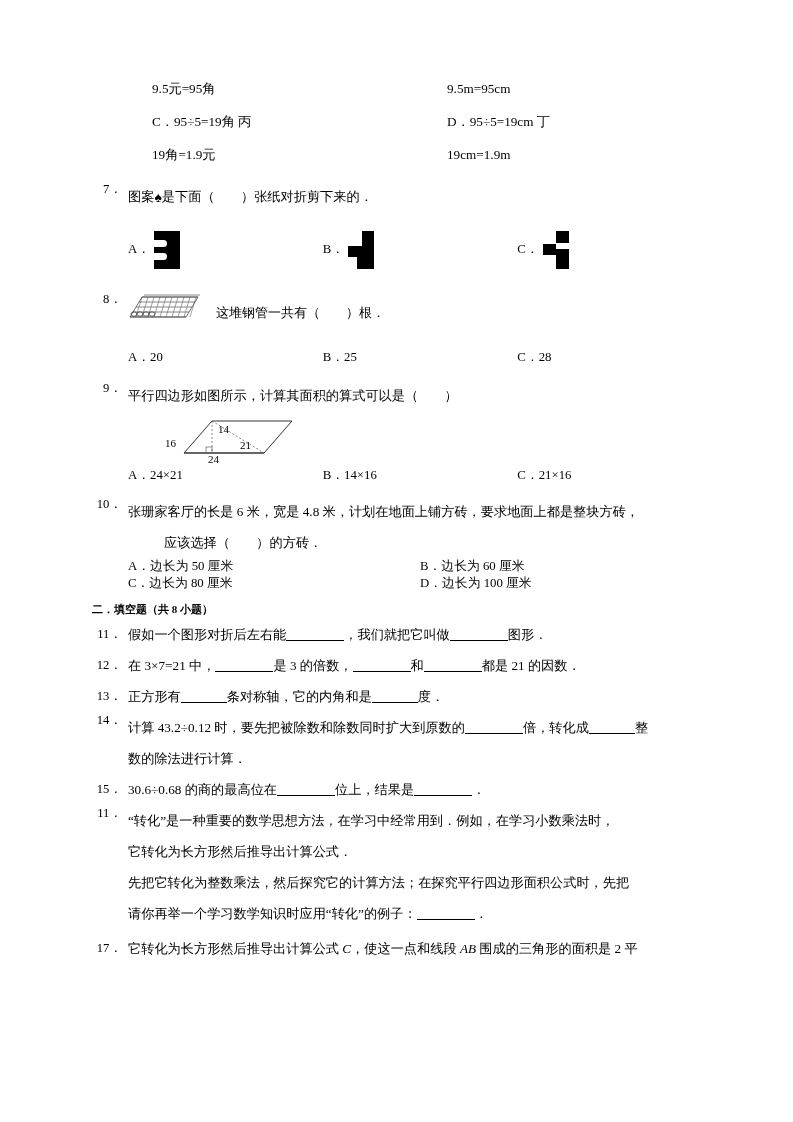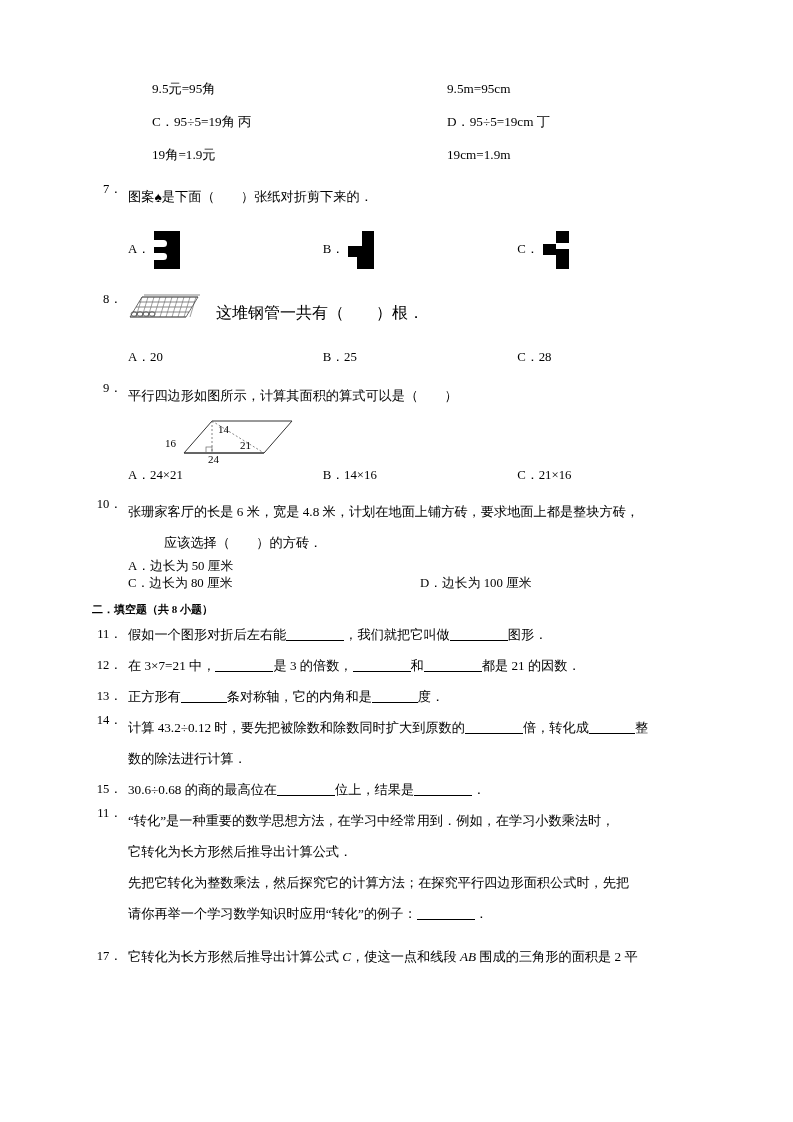--- a/index.html
+++ b/index.html
@@ -75,21 +75,21 @@
   .cutC .n1{left:0;top:0px;width:13px;height:13px;}
   .cutC .n2{left:0;top:24px;width:13px;height:14px;}
   .cutC .n3{left:13px;top:12px;width:13px;height:6px;}
   .spade{
     font-size:14px;
     vertical-align:-1px;
   }
   svg{display:block;}
   .inlinefig{display:inline-block;vertical-align:middle;}
   .q8row{display:flex;align-items:center;}
-  .q8text{padding-left:10px;font-size:16px;}
+  .q8text{padding-left:10px;font-size:13px;}
   .q9fig{padding-left:36px;}
   em.it{font-style:italic;}
 </style>
 </head>
 <body>
 
 <div class="page">
   <div class="content">
 
     <div class="topblock">
@@ -199,20 +199,21 @@
       </div>
     </div>
 
     <div class="row" style="margin-top:12px;">
       <div class="qnum">10．</div>
       <div class="qbody">
         <div class="line">张珊家客厅的长是 6 米，宽是 4.8 米，计划在地面上铺方砖，要求地面上都是整块方砖，</div>
         <div class="line indent">应该选择（　　）的方砖．</div>
         <div class="opts">
           <div class="opt w2">A．边长为 50 厘米</div>
+          <div class="opt w2">B．边长为 60 厘米</div>
         </div>
         <div class="opts">
           <div class="opt w2">C．边长为 80 厘米</div>
           <div class="opt w2">D．边长为 100 厘米</div>
         </div>
       </div>
     </div>
 
     <div class="sec-title">二．填空题（共 8 小题）</div>
 
@@ -259,21 +260,21 @@
       <div class="qbody">
         <div class="line">“转化”是一种重要的数学思想方法，在学习中经常用到．例如，在学习小数乘法时，</div>
         <div class="line">它转化为长方形然后推导出计算公式．</div>
         <div class="line">先把它转化为整数乘法，然后探究它的计算方法；在探究平行四边形面积公式时，先把</div>
         <div class="line">
           <span>请你再举一个学习数学知识时应用“转化”的例子：</span><span class="blank"></span><span>．</span>
         </div>
       </div>
     </div>
 
-    <div class="row line" style="margin-top:12px;">
+    <div class="row line" style="margin-top:4px;">
       <div class="qnum">17．</div>
       <div class="qbody">
         <span>它转化为长方形然后推导出计算公式 </span><em class="it">C</em><span>，使这一点和线段 </span><em class="it">AB</em><span> 围成的三角形的面积是 2 平</span>
       </div>
     </div>
 
   </div>
 </div>
 
 </body></html>

